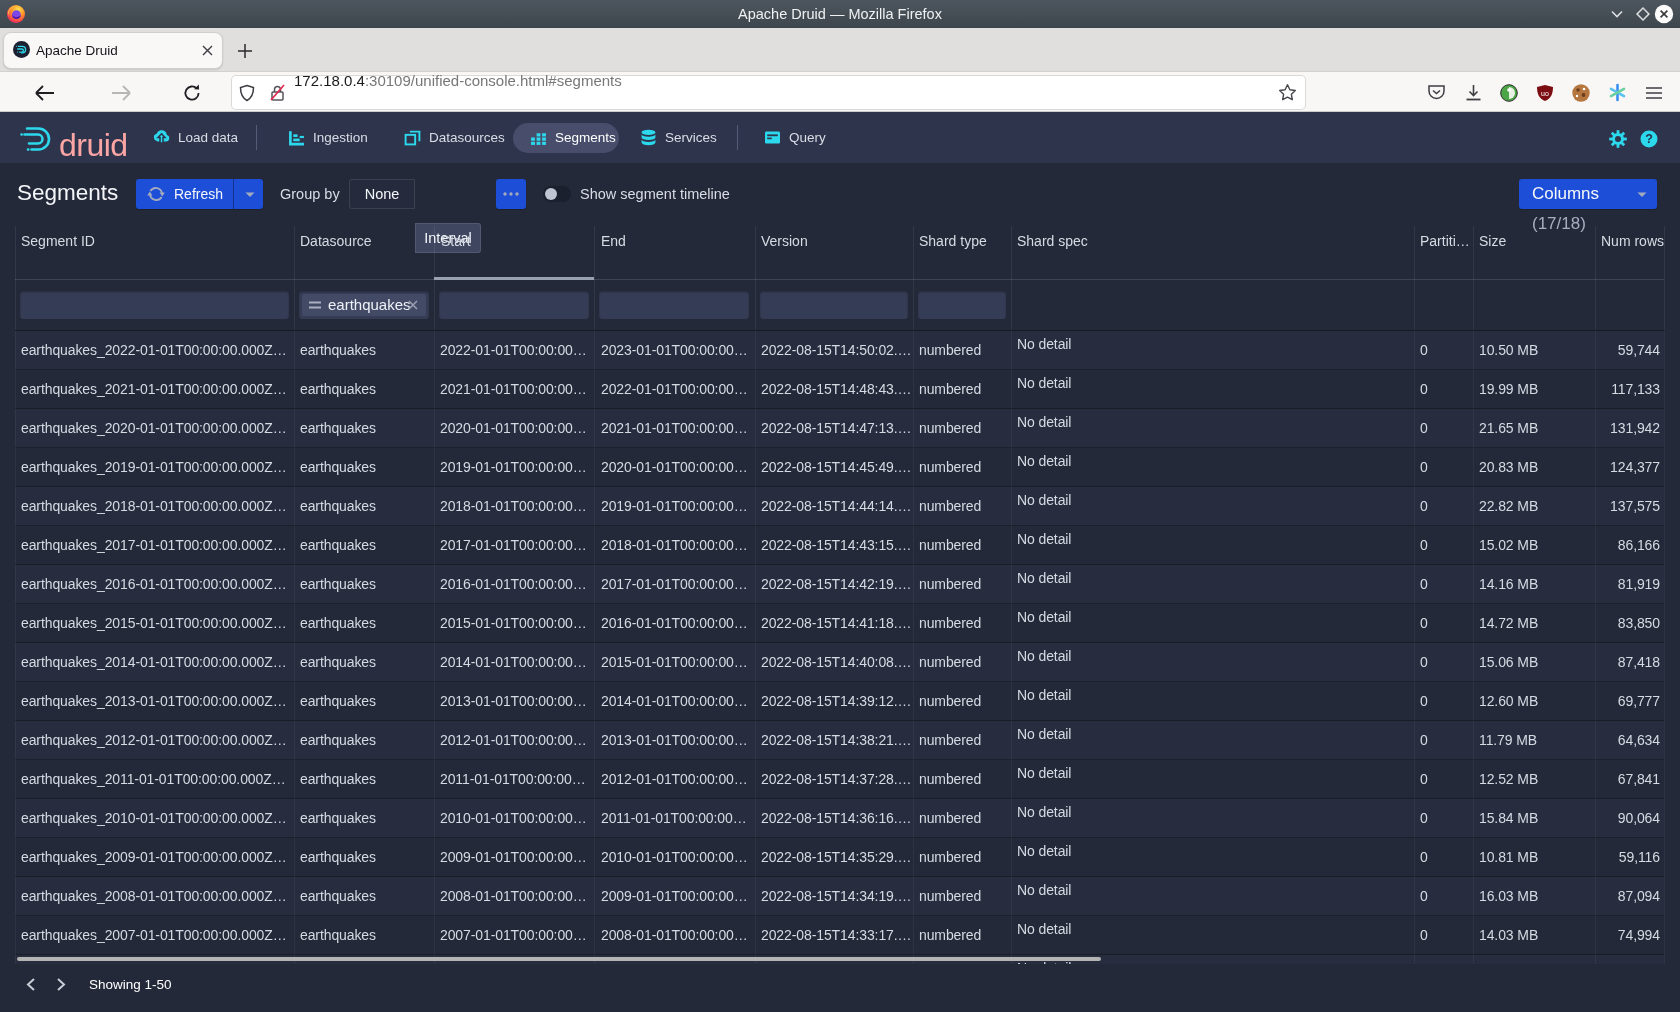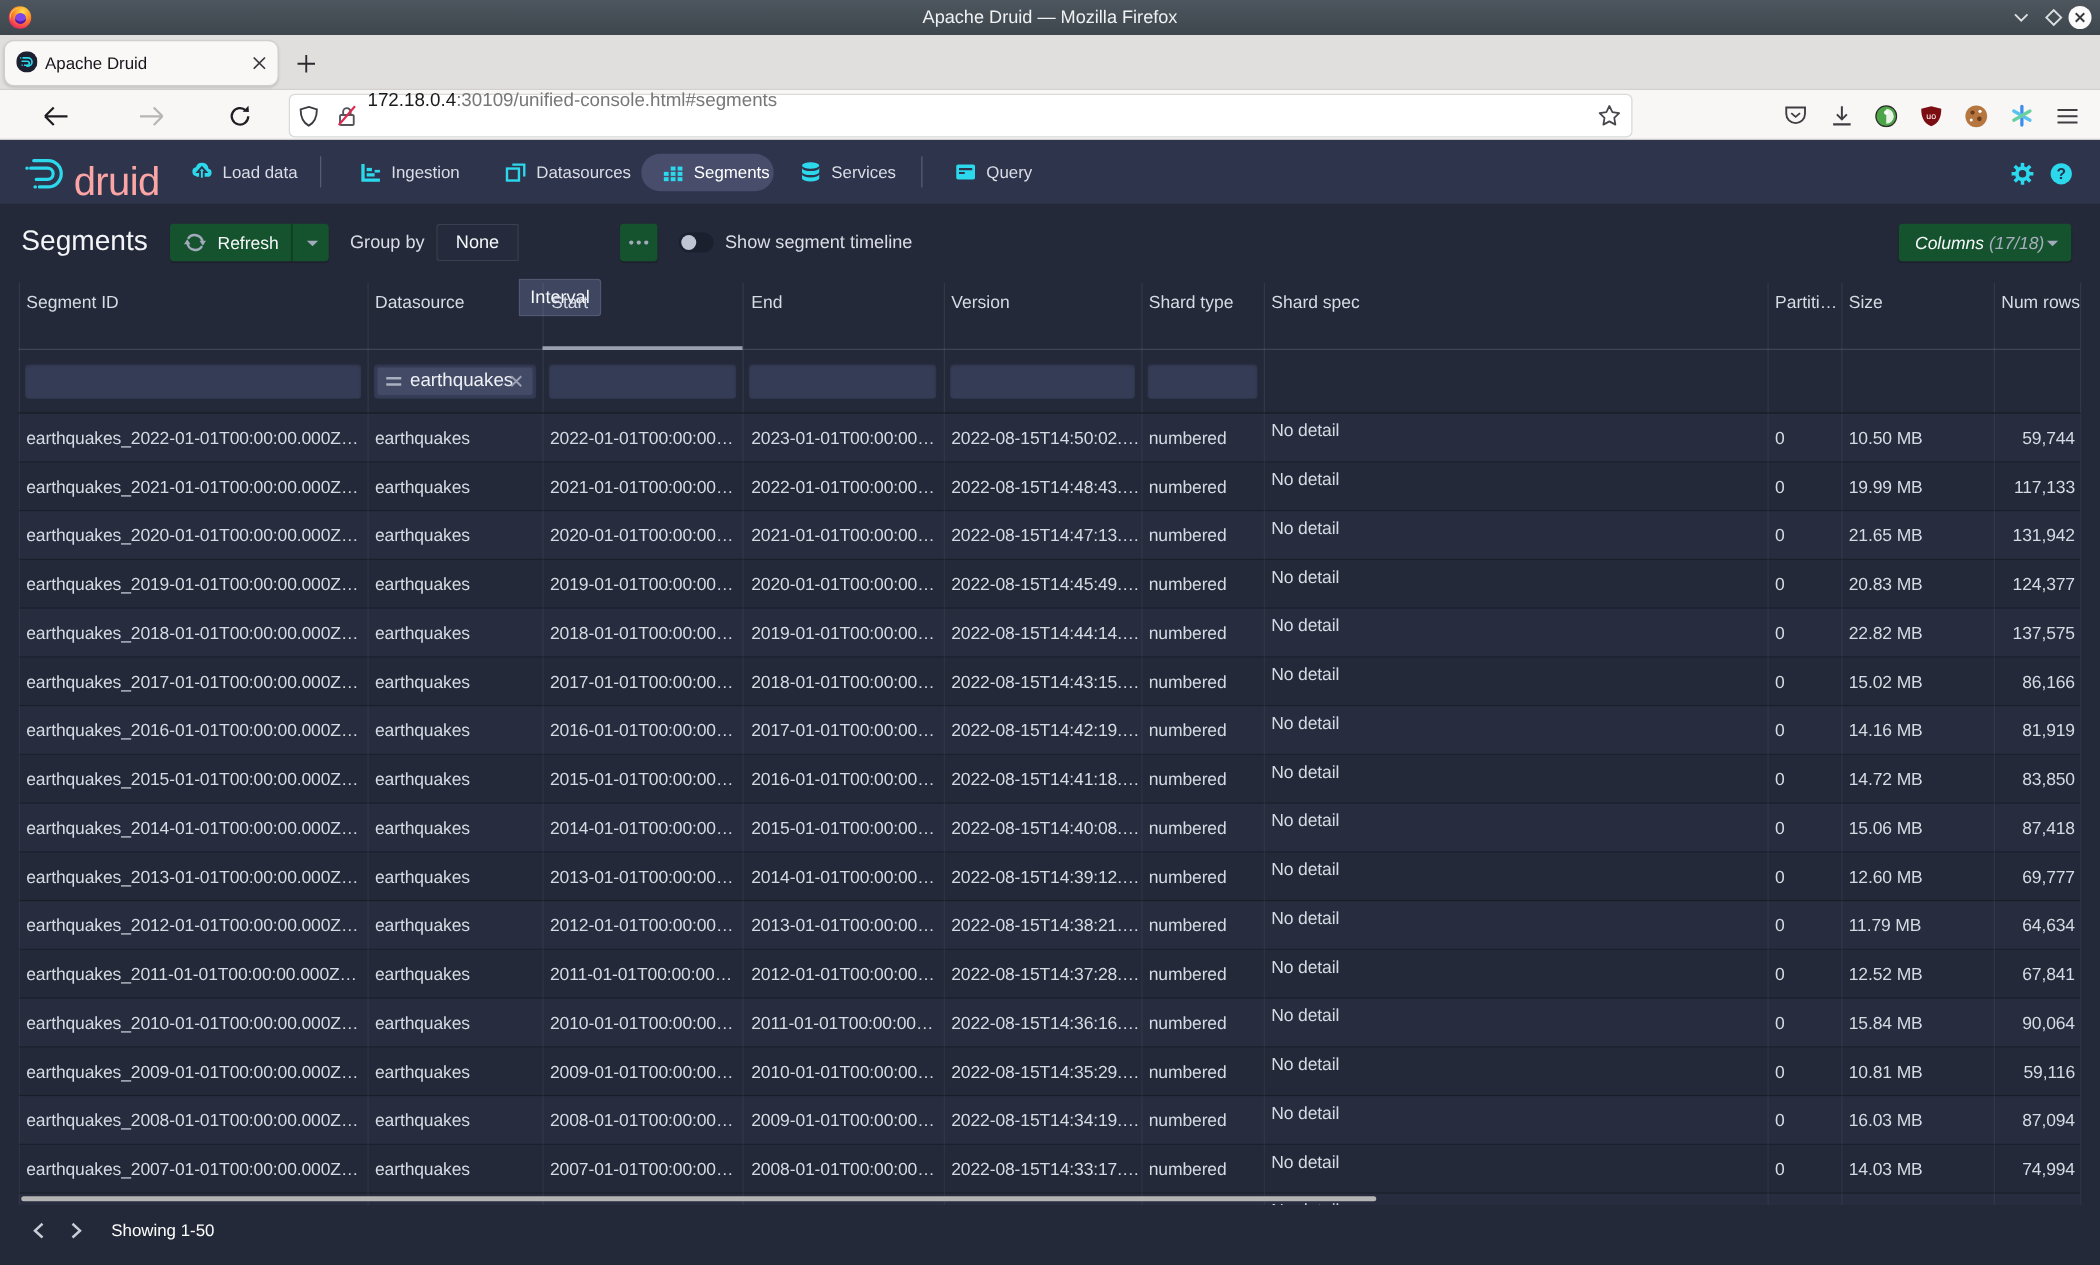--- a/index.html
+++ b/index.html
@@ -14,21 +14,21 @@
   border:1px solid #d0cfce; border-radius:8px; box-shadow:0 1px 2px rgba(0,0,0,.12); }
 #navbar { position:absolute; left:0; top:72px; width:1680px; height:40px; background:#f8f7f6;
   border-bottom:1px solid #ccc; }
 #urlbar { position:absolute; left:232px; top:76px; width:1073px; height:33px; background:#fff;
   border-radius:4px; box-shadow:0 0 0 1px rgba(0,0,0,.12); }
 #druidbar { position:absolute; left:0; top:112px; width:1680px; height:51px; background:#2e344c; }
 .navitem { position:absolute; top:112px; height:51px; display:flex; align-items:center;
   font-size:13.5px; color:#dadde6; }
 .navitem svg { margin-right:8px; }
 .navsep { position:absolute; top:125px; width:1px; height:25px; background:#565c75; }
-.btn { position:absolute; top:179px; height:30px; background:#14532d; border-radius:3px;
+.btn { position:absolute; top:179px; height:30px; background:#1d4ed8; border-radius:3px;
   color:#f5f8fa; font-size:14.5px; box-shadow:0 1px 1px rgba(0,0,0,.2); }
 .lbl { position:absolute; top:179px; height:30px; line-height:30px; color:#dadde6; font-size:14.5px; }
 #tablewrap { position:absolute; left:0; top:226px; width:1680px; height:738px; overflow:hidden; }
 .vline { position:absolute; width:1px; background:rgba(255,255,255,0.07); }
 .th { position:absolute; top:7px; font-size:14px; color:#d7dbe4; white-space:nowrap; }
 .finput { position:absolute; top:65px; height:28px; background:#353c55; border-radius:3px;
   box-shadow:inset 0 1px 2px rgba(0,0,0,.3); }
 #rows { position:absolute; left:15px; top:105px; width:1649px; }
 .tr { position:relative; width:1649px; height:39px; border-bottom:1px solid rgba(0,0,0,0.28); }
 .tr.odd { background:#272d3f; }
@@ -269,21 +269,21 @@
     <circle cx="3" cy="3" r="1.7" fill="#a3aabd"></circle>
       <circle cx="9" cy="3" r="1.7" fill="#a3aabd"></circle>
       <circle cx="15" cy="3" r="1.7" fill="#a3aabd"></circle>
   </svg>
 </div>
 <div class="abs" style="left:543px;top:186px;width:28px;height:16px;background:#1b202e;border-radius:8px;">
   <div class="abs" style="left:2px;top:2px;width:12px;height:12px;background:#bfc5d2;border-radius:50%;"></div>
 </div>
 <div class="lbl" style="left:580px">Show segment timeline</div>
 <div class="btn" style="left:1519px;width:138px;">
-  <span class="abs" style="left:13px;top:0;line-height:30px;font-size:14px;font-style:italic;">Columns <span style="color:#a8aec0">(17/18)</span></span>
+  <span class="abs" style="left:13px;top:0;line-height:30px;font-size:17px;">Columns <span style="color:#a8aec0">(17/18)</span></span>
   <svg class="abs" style="left:117px;top:12px" width="12" height="8" viewBox="0 0 12 8">
     <path d="M1.5 1.5 L6 6 L10.5 1.5 Z" fill="#a3aabd"></path>
   </svg>
 </div>
 
 <div id="tablewrap">
   <div class="vline" style="left:15px;top:0;height:104px"></div>
     <div class="vline" style="left:294px;top:0;height:104px"></div>
     <div class="vline" style="left:434px;top:0;height:104px"></div>
     <div class="vline" style="left:594px;top:0;height:104px"></div>

